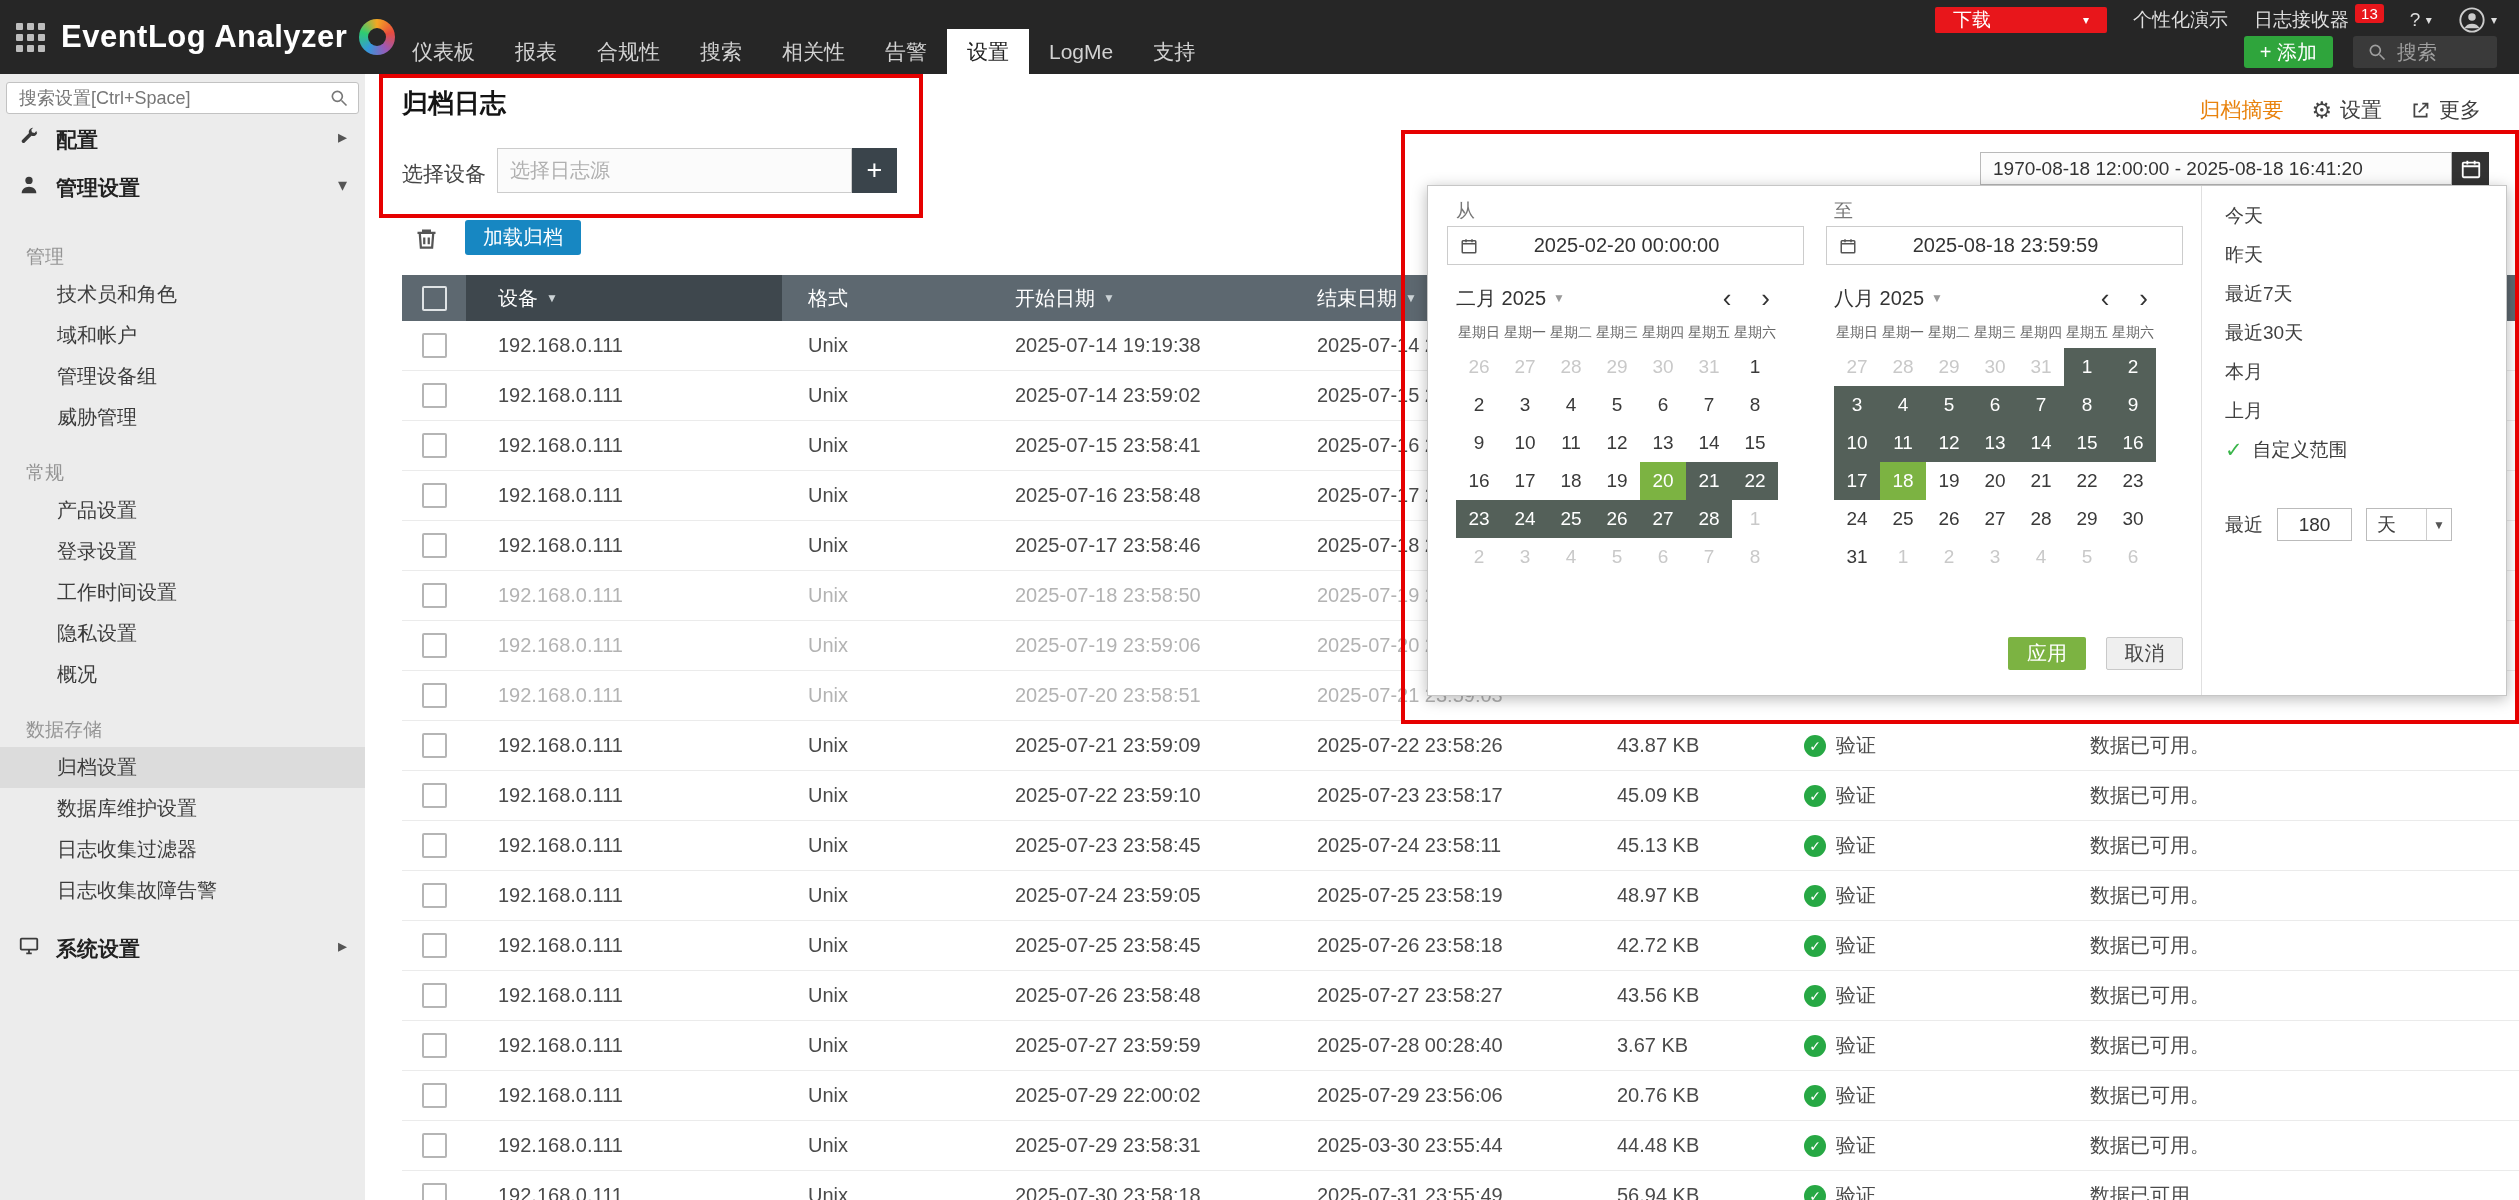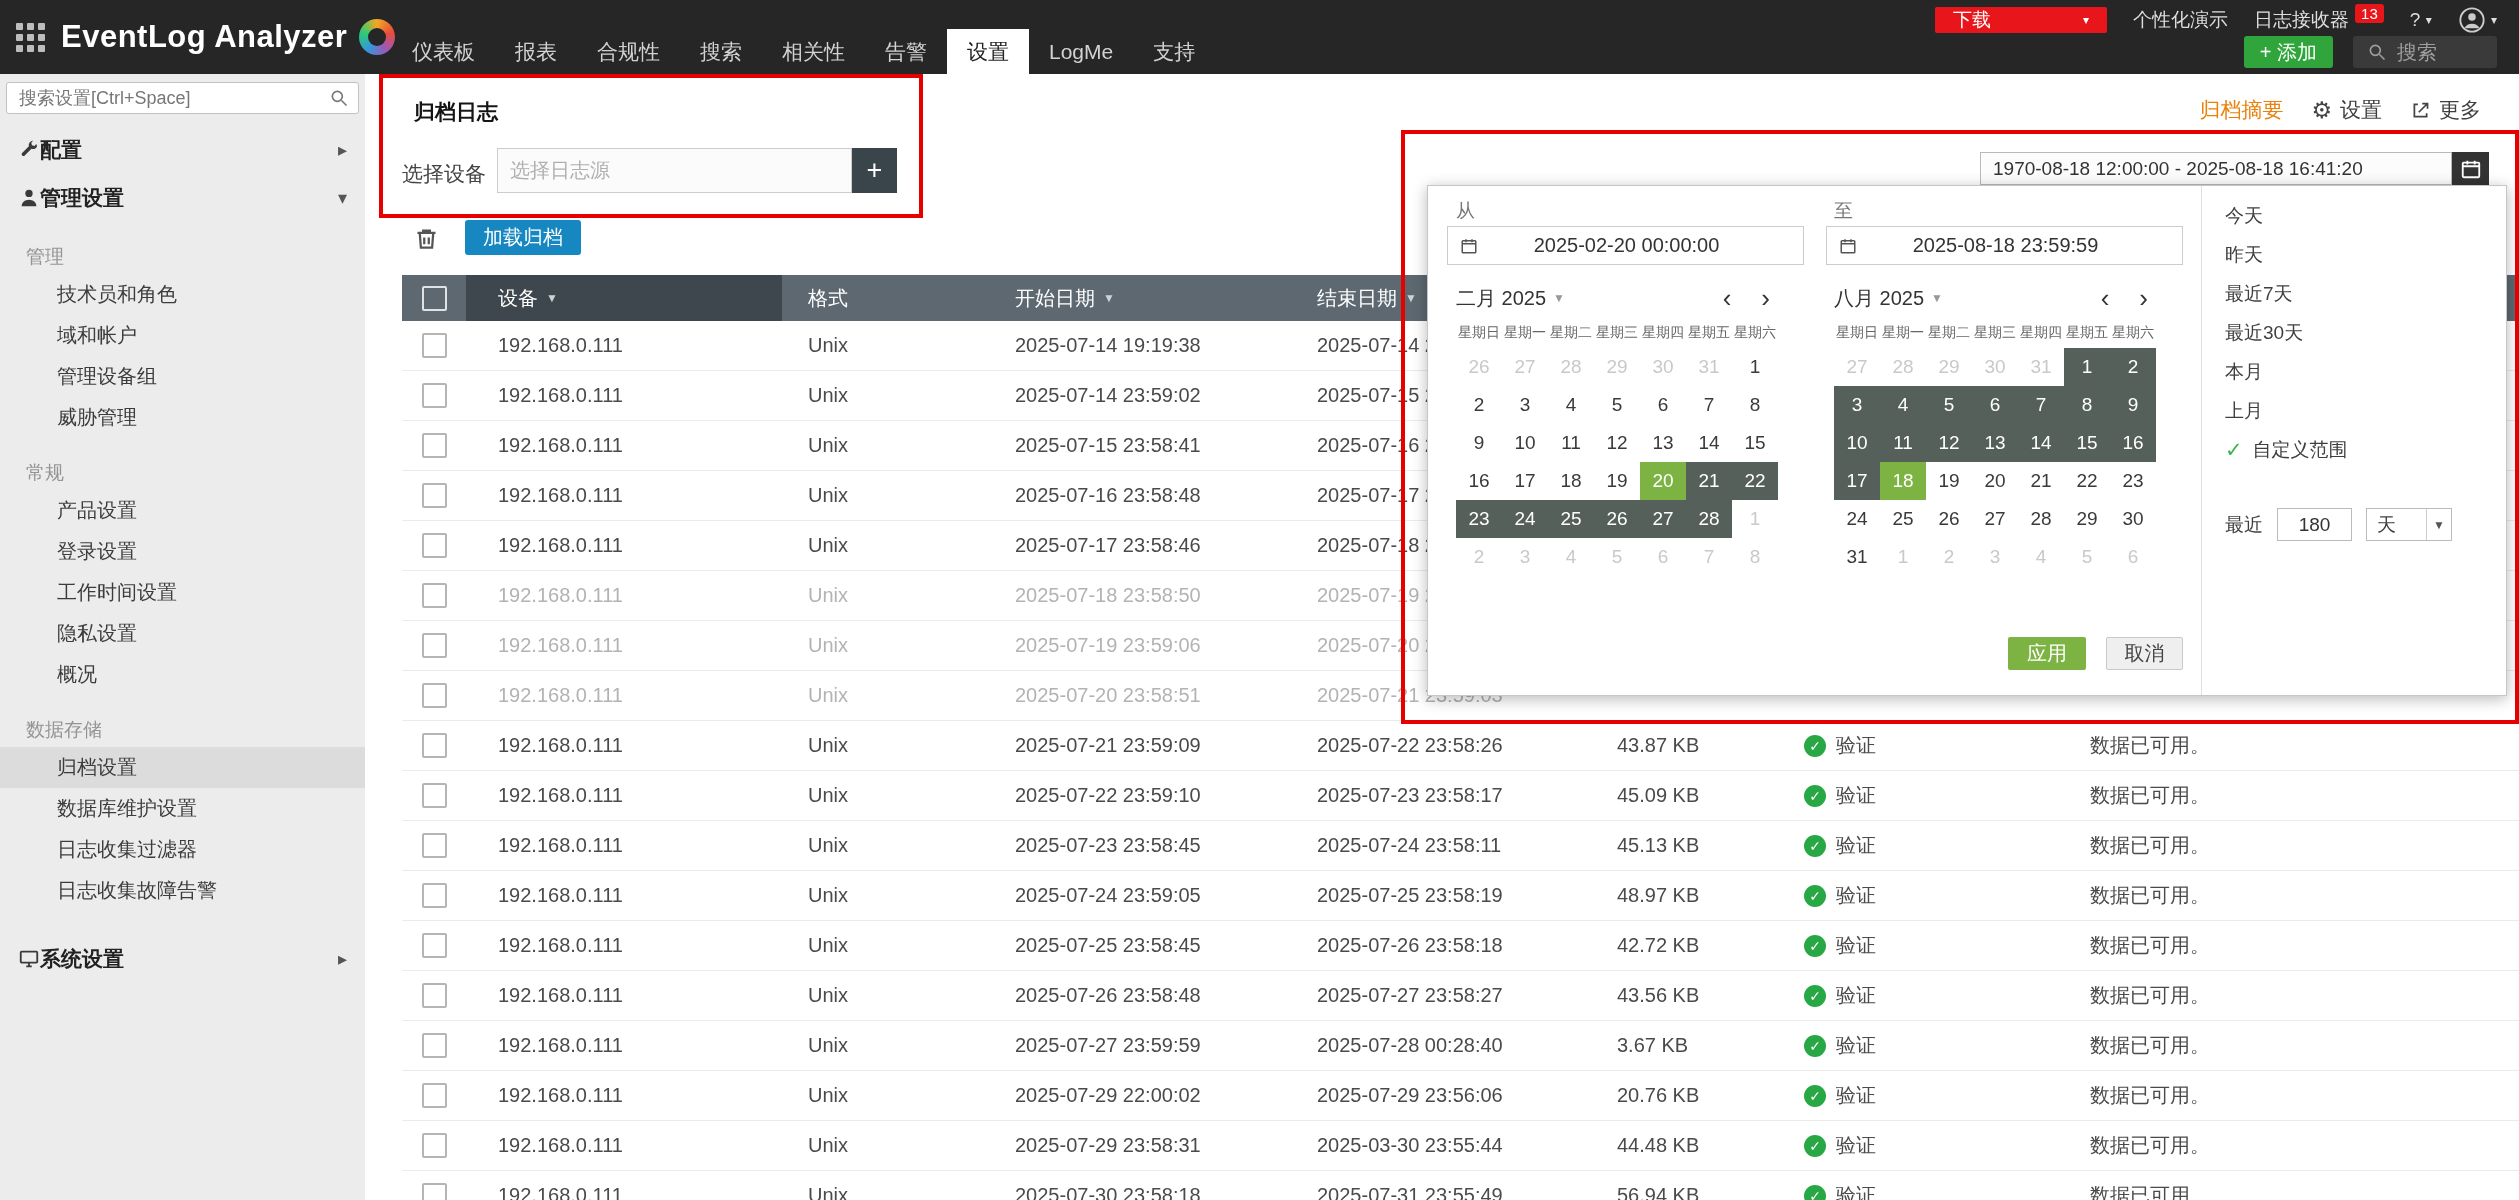--- a/index.html
+++ b/index.html
@@ -32,31 +32,31 @@
   .top-search{display:flex;align-items:center;gap:10px;color:#9f9f9f;font-size:20px;background:#3a3a3a;
               height:32px;padding:0 14px;border-radius:3px;width:116px;cursor:pointer;}
 
   
   .sidebar{position:absolute;top:74px;left:0;width:365px;bottom:0;background:#ececec;border-right:1px solid #d8d8d8;}
   .sb-search{position:relative;margin:8px 6px 12px 6px;}
   .sb-search input{width:100%;box-sizing:border-box;height:32px;border:1px solid #c2c2c2;border-radius:3px;
                    background:#fff;padding:0 38px 0 12px;font-size:18px;color:#555;font-family:inherit;outline:none;}
   .sb-search input::placeholder{color:#777;}
   .sb-search .mag{position:absolute;right:10px;top:6px;}
-  .sb-main{display:flex;align-items:center;height:48px;padding:0 18px;font-size:21px;font-weight:700;
+  .sb-main{display:flex;align-items:flex-start;gap:16px;height:48px;padding:0 18px;font-size:21px;font-weight:700;
            color:#222;cursor:pointer;}
   .sb-main .chev{margin-left:auto;color:#555;font-size:18px;}
   .sb-group-title{margin-top:18px;height:34px;line-height:34px;padding-left:26px;font-size:19px;color:#949494;}
   .sb-item{height:41px;line-height:41px;padding-left:57px;font-size:20px;color:#3c3c3c;cursor:pointer;white-space:nowrap;}
   .sb-item.active{background:#dcdcdc;}
   #sbBottom{margin-top:24px;}
 
   
   .content{position:absolute;top:74px;left:365px;right:0;bottom:0;background:#fff;}
-  .page-title{position:absolute;left:37px;top:12px;font-size:21px;font-weight:700;color:#141414;margin:12px;}
+  .page-title{position:absolute;left:37px;top:12px;font-size:26px;font-weight:700;color:#141414;margin:0;}
   .dev-label{position:absolute;left:37px;top:86px;font-size:21px;color:#444;}
   .dev-wrap{position:absolute;left:132px;top:74px;display:flex;}
   .dev-wrap input{width:355px;height:45px;border:1px solid #ccc;background:#fbfbfb;font-size:20px;
                   padding:0 12px;box-sizing:border-box;color:#333;font-family:inherit;outline:none;}
   .dev-wrap input::placeholder{color:#b0b0b0;}
   .plus-btn{width:45px;height:45px;background:#3a444b;color:#fff;border:none;font-size:27px;cursor:pointer;line-height:1;}
   .clinks{position:absolute;top:22px;right:38px;display:flex;align-items:center;gap:28px;font-size:21px;}
   .clink-orange{color:#e8820c;cursor:pointer;}
   .clink{color:#3f3f3f;display:flex;align-items:center;gap:8px;cursor:pointer;}
   .gearg{font-size:23px;color:#444;}

